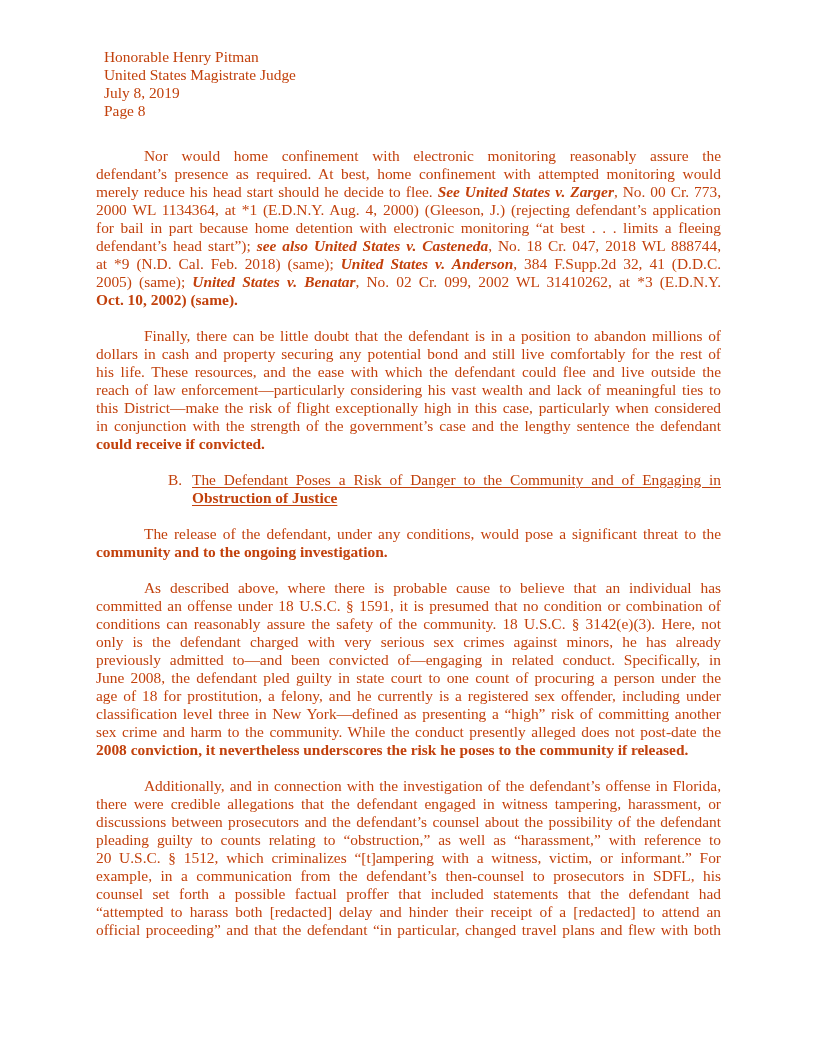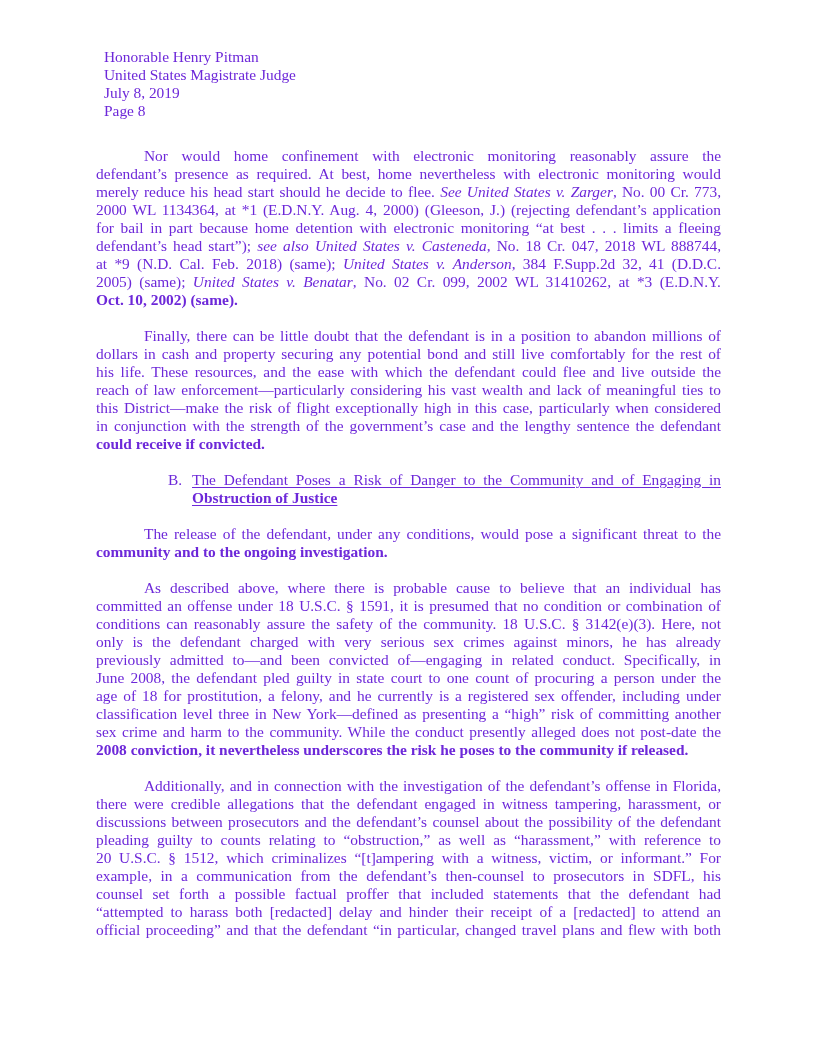--- a/index.html
+++ b/index.html
@@ -1,48 +1,48 @@
 <!DOCTYPE html>
 <html><head>
 <meta charset="utf-8">
 <style>
   html, body { margin: 0; padding: 0; background: #ffffff; }
   body { width: 816px; height: 1056px; position: relative; overflow: hidden; }
   .page {
     position: absolute; left: 0; top: 0; width: 816px; height: 1056px;
     font-family: "Liberation Serif", "DejaVu Serif", serif;
-    font-size: 15.4px; color: #6d28d9; line-height: 18px;
+    font-size: 15.4px; color: #c2410c; line-height: 18px;
   }
   .header { position: absolute; left: 104px; top: 48px; }
   .header div { height: 18px; white-space: nowrap; }
   .body { position: absolute; left: 96px; width: 625px; }
   .line { display: block; text-align: justify; text-align-last: justify; white-space: nowrap; height: 18px; overflow: visible; }
   .line.last { text-align-last: left; font-weight: bold; }
   .indent { padding-left: 48px; }
   .heading { position: absolute; left: 168px; width: 553px; }
   .heading .lbl { position: absolute; left: 0; top: 0; }
   .heading .txt { position: absolute; left: 24px; width: 529px; }
   .u { text-decoration: underline; text-underline-offset: 2px; }
-  i { font-style: italic; }
+  i { font-style: italic; font-weight: bold; }
 </style>
 </head>
 <body>
 
 <div class="page">
 
   <div class="header">
     <div>Honorable Henry Pitman</div>
     <div>United States Magistrate Judge</div>
     <div>July 8, 2019</div>
     <div>Page 8</div>
   </div>
 
   <div class="body" style="top:147px;">
       <span class="line indent">Nor would home confinement with electronic monitoring reasonably assure the</span>
-      <span class="line">defendant’s presence as required.  At best, home nevertheless with electronic monitoring would</span>
+      <span class="line">defendant’s presence as required.  At best, home confinement with attempted monitoring would</span>
       <span class="line">merely reduce his head start should he decide to flee.  <i>See United States v. Zarger</i>, No. 00 Cr. 773,</span>
       <span class="line">2000 WL 1134364, at *1 (E.D.N.Y. Aug. 4, 2000) (Gleeson, J.) (rejecting defendant’s application</span>
       <span class="line">for bail in part because home detention with electronic monitoring “at best . . . limits a fleeing</span>
       <span class="line">defendant’s head start”); <i>see also United States v. Casteneda</i>, No. 18 Cr. 047, 2018 WL 888744,</span>
       <span class="line">at *9 (N.D. Cal. Feb. 2018) (same); <i>United States v. Anderson</i>, 384 F.Supp.2d 32, 41 (D.D.C.</span>
       <span class="line">2005) (same); <i>United States v. Benatar</i>, No. 02 Cr. 099, 2002 WL 31410262, at *3 (E.D.N.Y.</span>
       <span class="line last">Oct. 10, 2002) (same).</span>
     </div>
   <div class="body" style="top:327px;">
       <span class="line indent">Finally, there can be little doubt that the defendant is in a position to abandon millions of</span>

